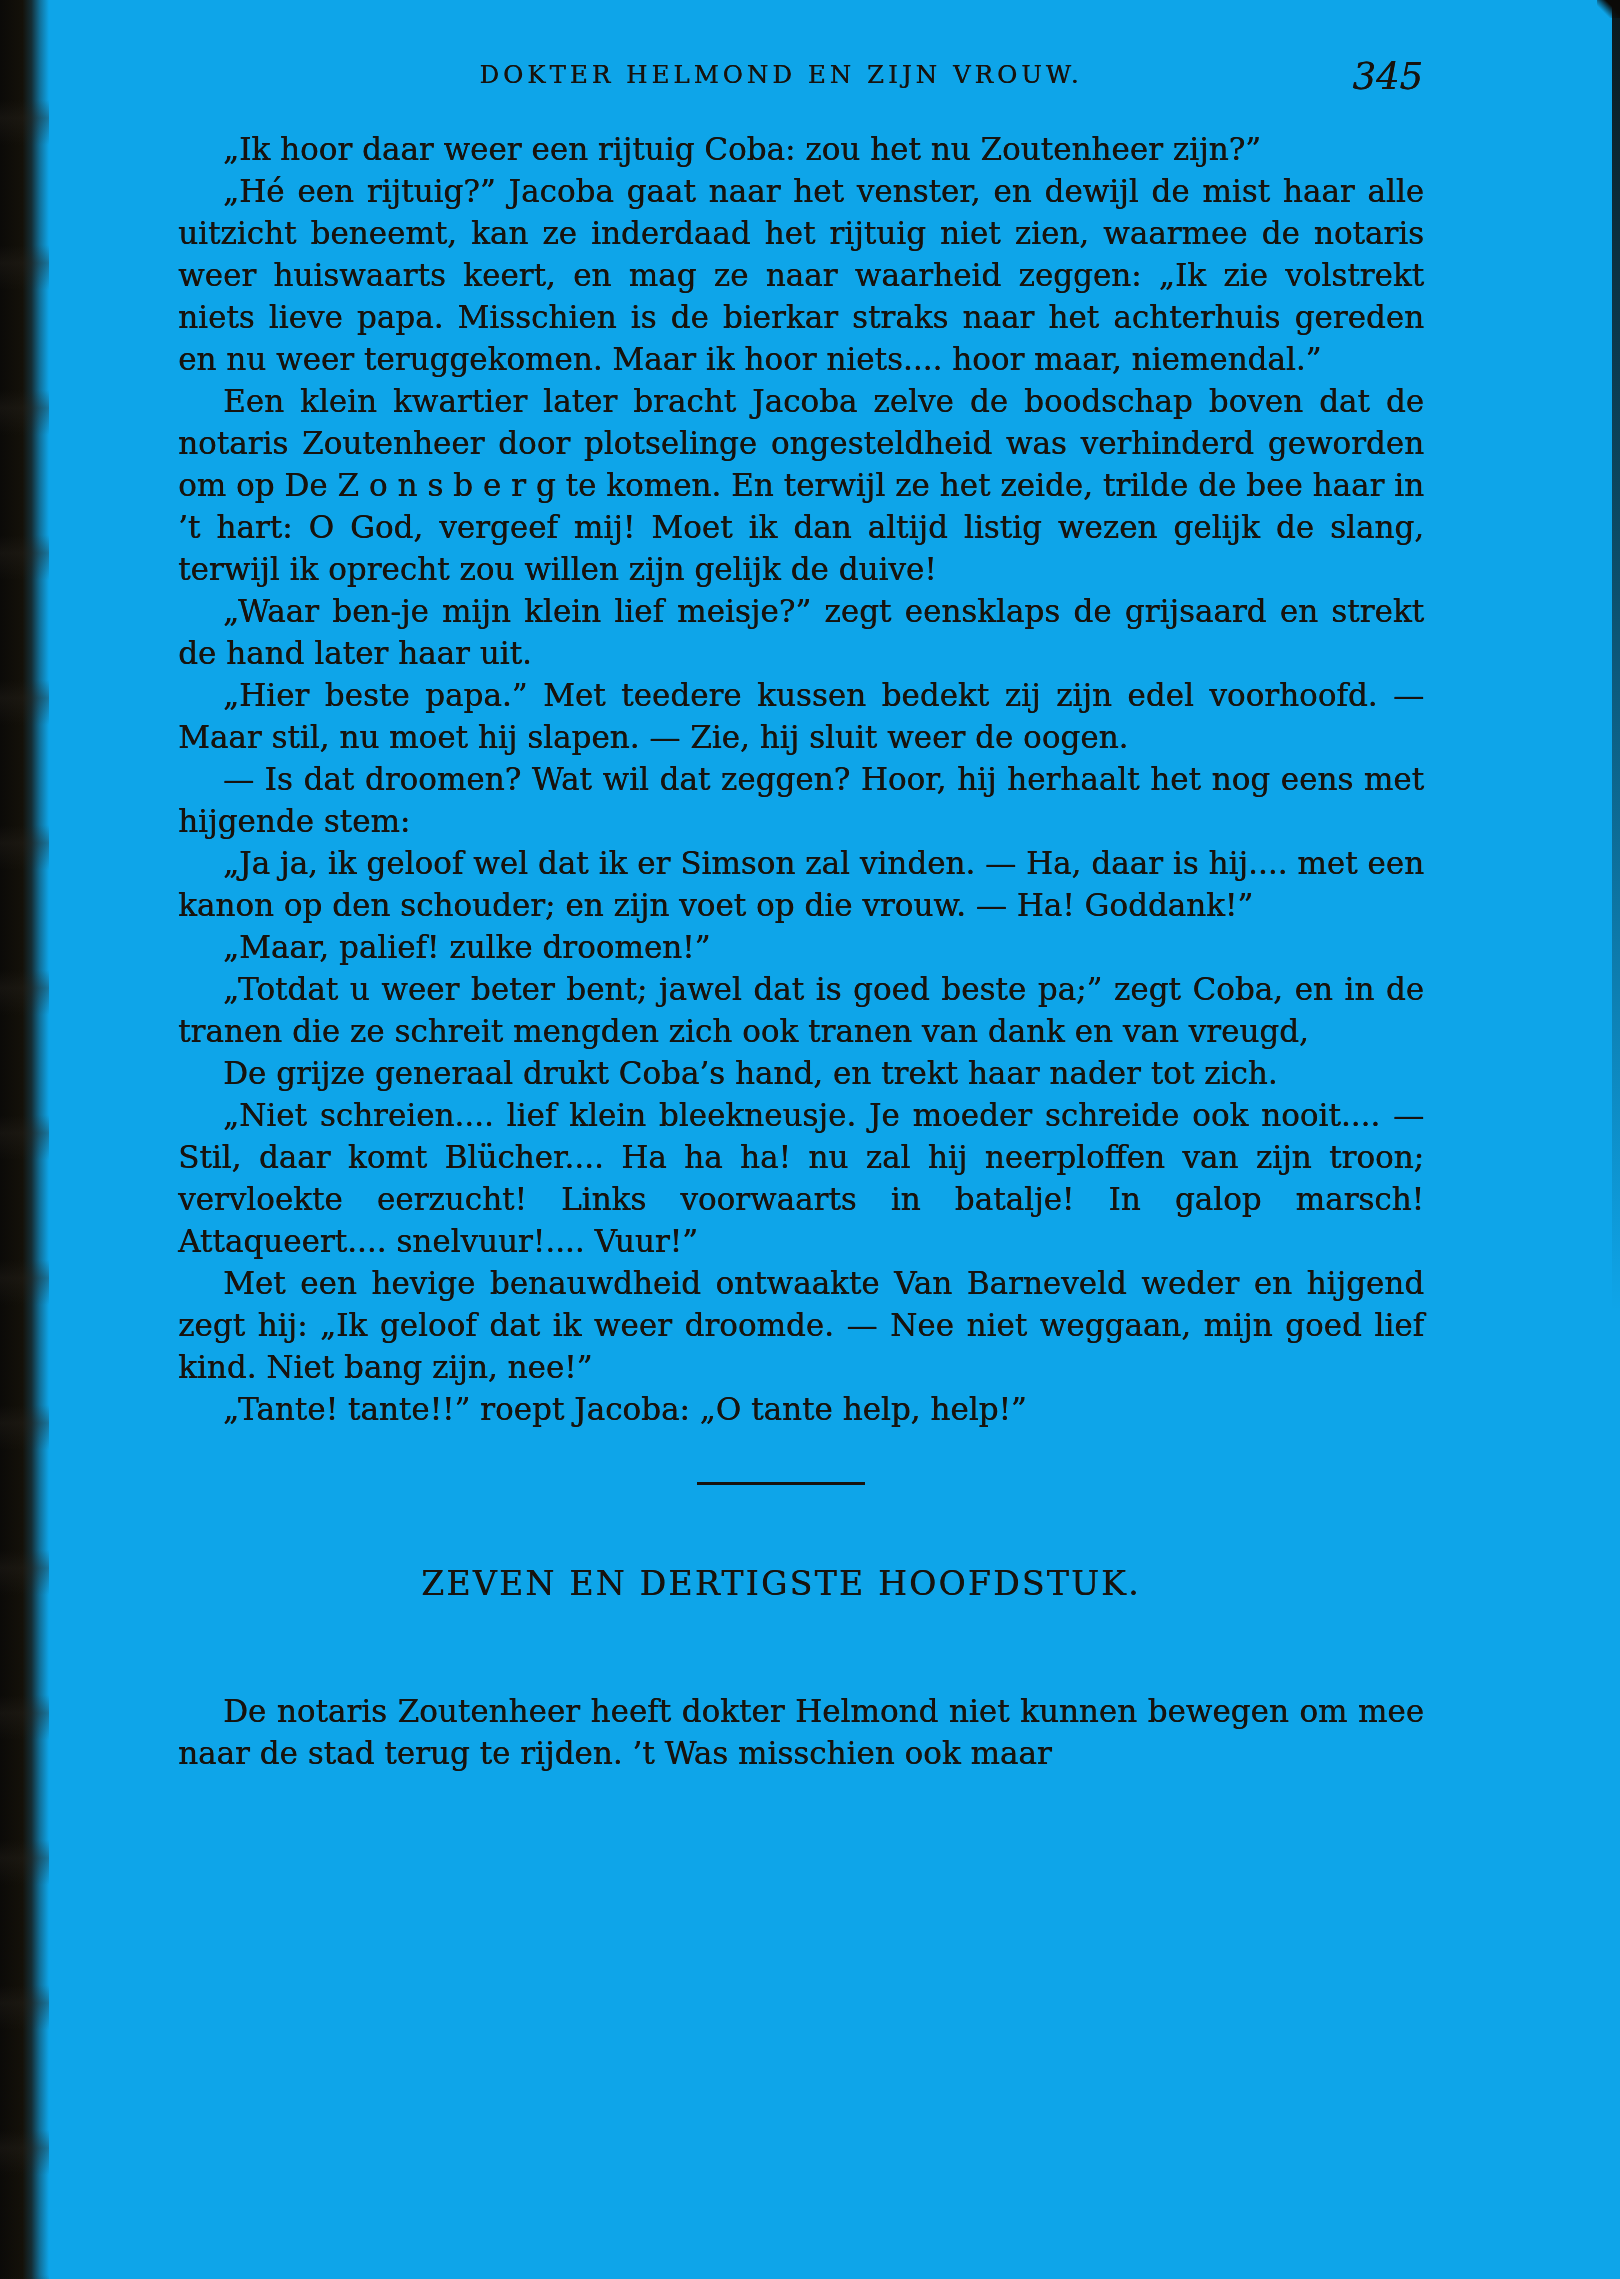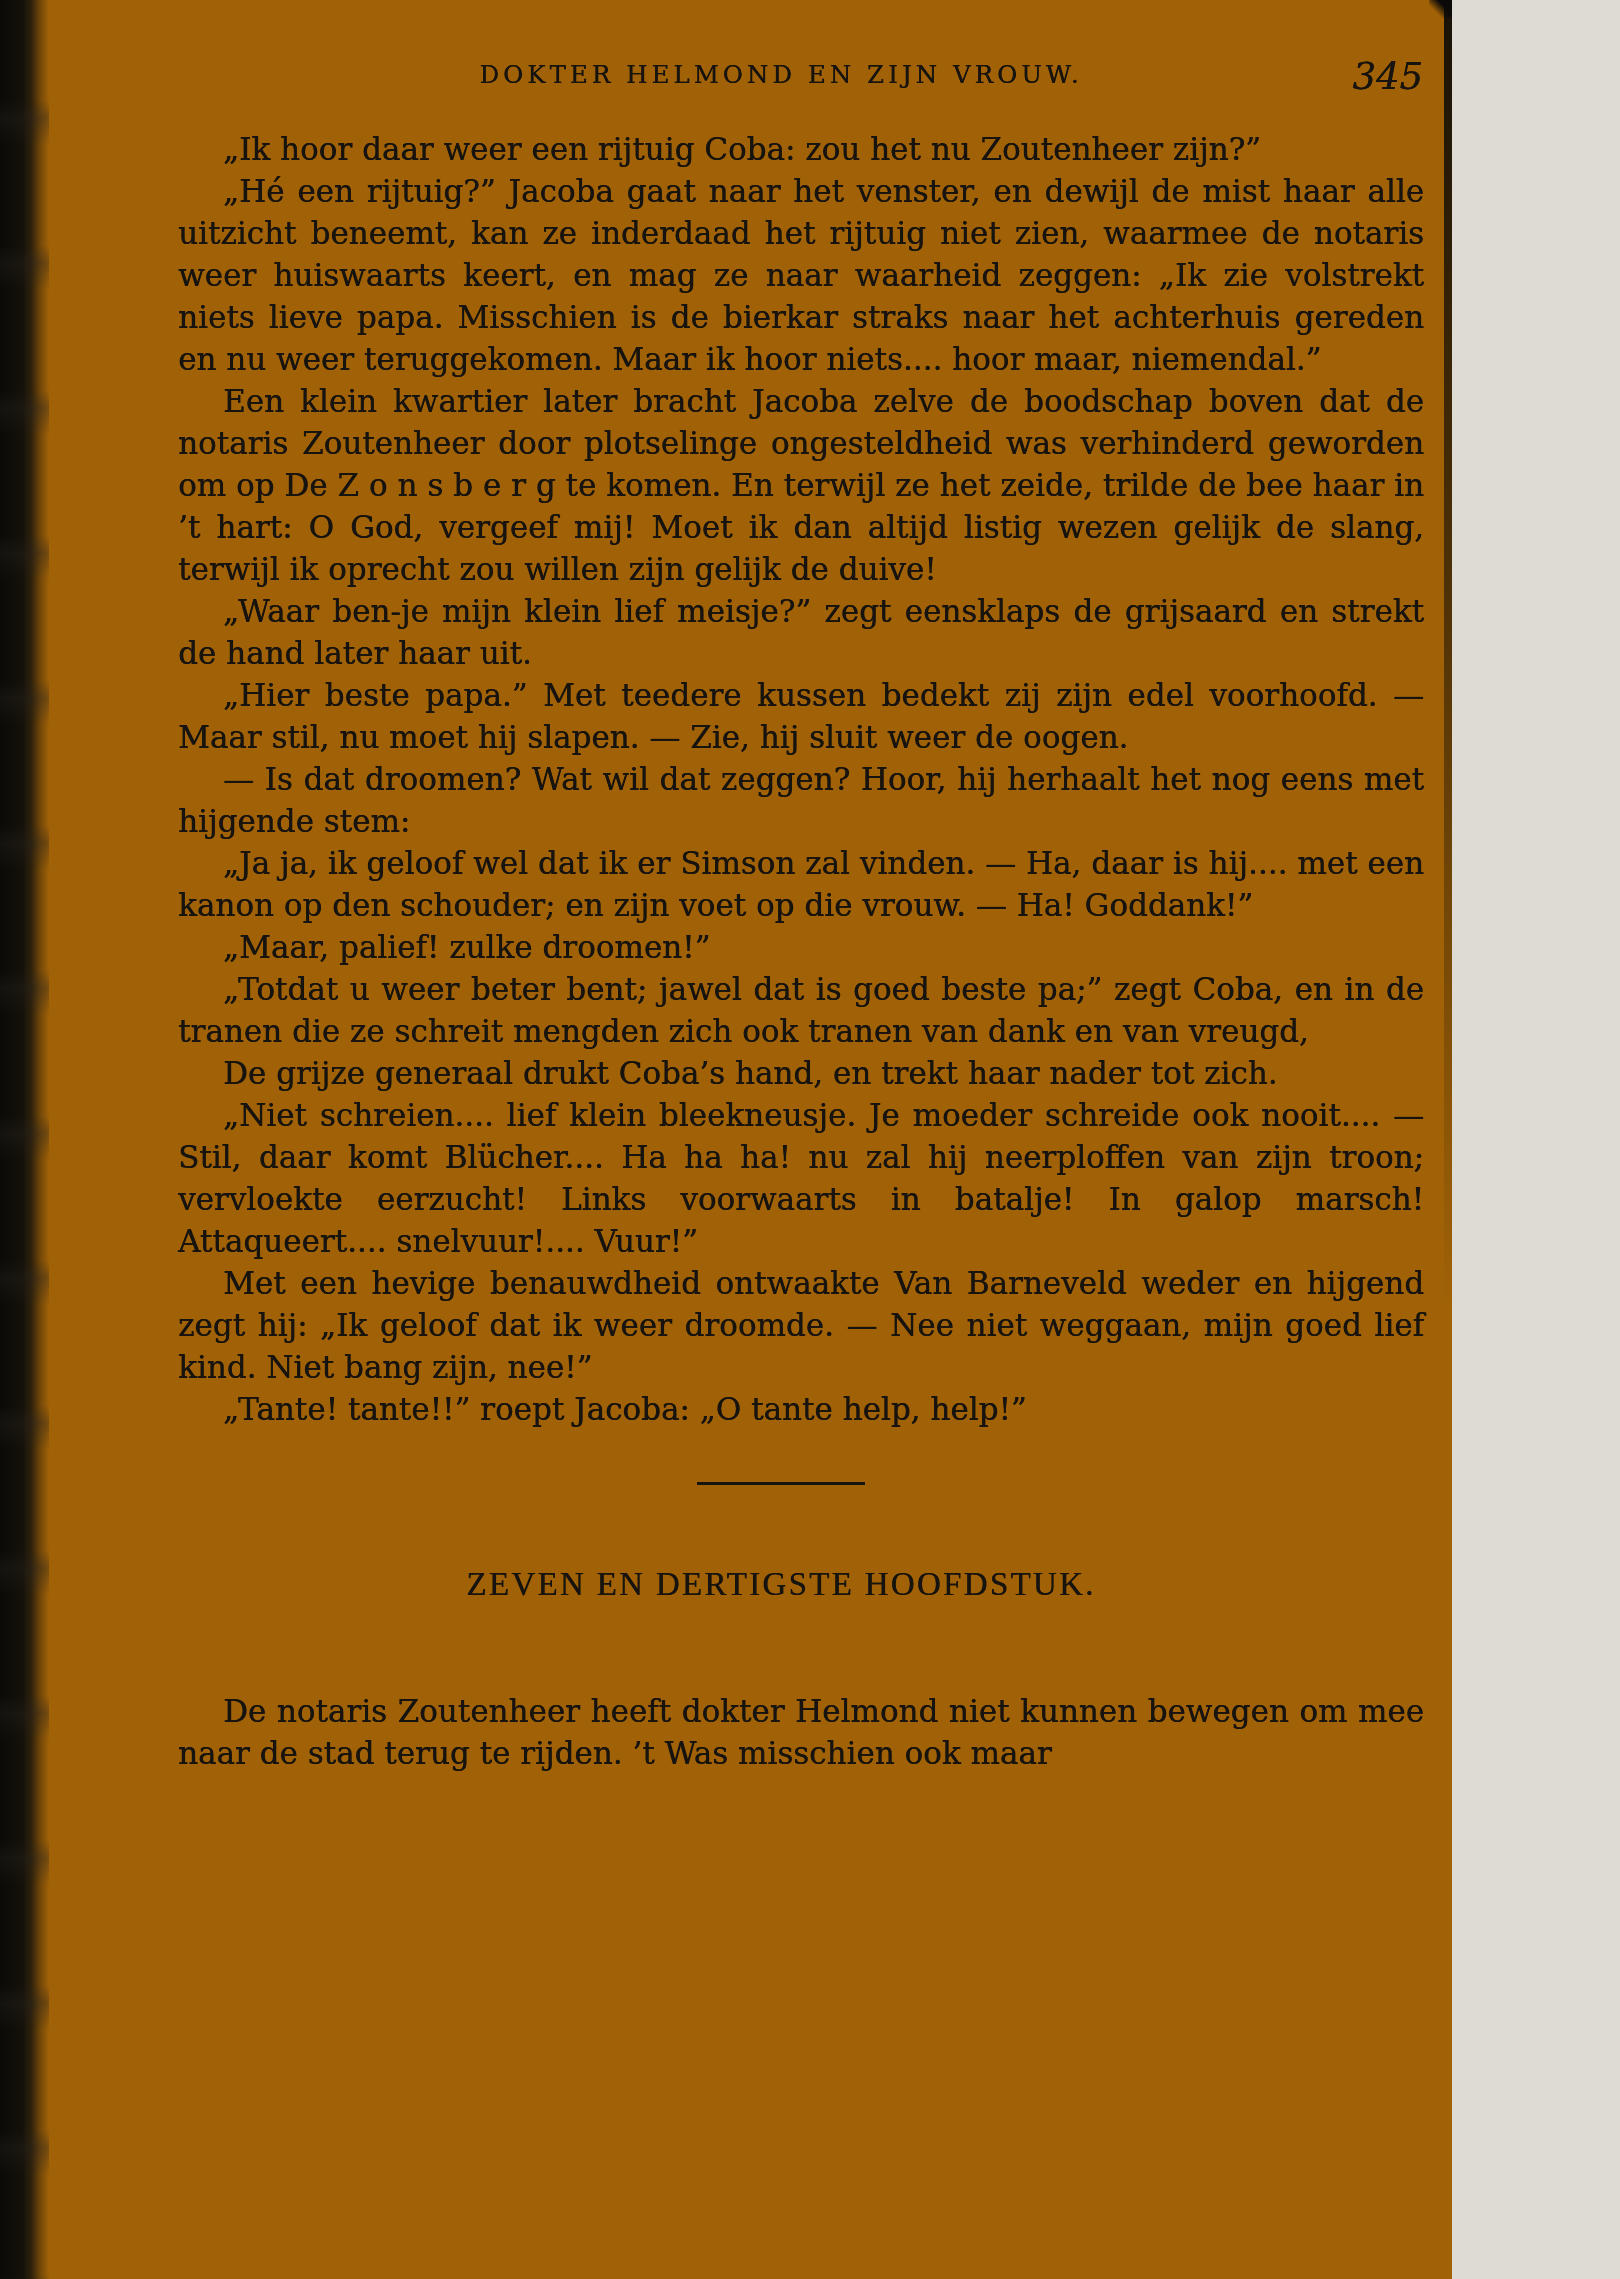--- a/index.html
+++ b/index.html
@@ -5,23 +5,23 @@
   * { margin: 0; padding: 0; box-sizing: border-box; }
 
   html, body {
     width: 1620px;
     height: 2280px;
     background: #dedbd4;
   }
 
   .page {
     position: relative;
-    width: 1452px;
+    width: 1620px;
     height: 2280px;
-    background: #a16207;
+    background: #0ea5e9;
     overflow: hidden;
     font-family: "DejaVu Serif", "Liberation Serif", serif;
     color: #17130e;
   }
 
   
   .scan-edge-left {
     position: absolute;
     left: 0; top: 0;
     width: 49px; height: 100%;
@@ -96,21 +96,20 @@
     margin: 52px auto 0 auto;
   }
 
   .chapter-heading {
     margin-top: 78px;
     text-align: center;
     font-size: 33px;
     font-weight: normal;
     letter-spacing: 2.3px;
     text-indent: 0;
-    font-family: Liberation Serif, serif;
   }
 
   .chapter-opening {
     margin-top: 85px;
   }
 </style>
 </head>
 <body>
 
 <div class="page">

